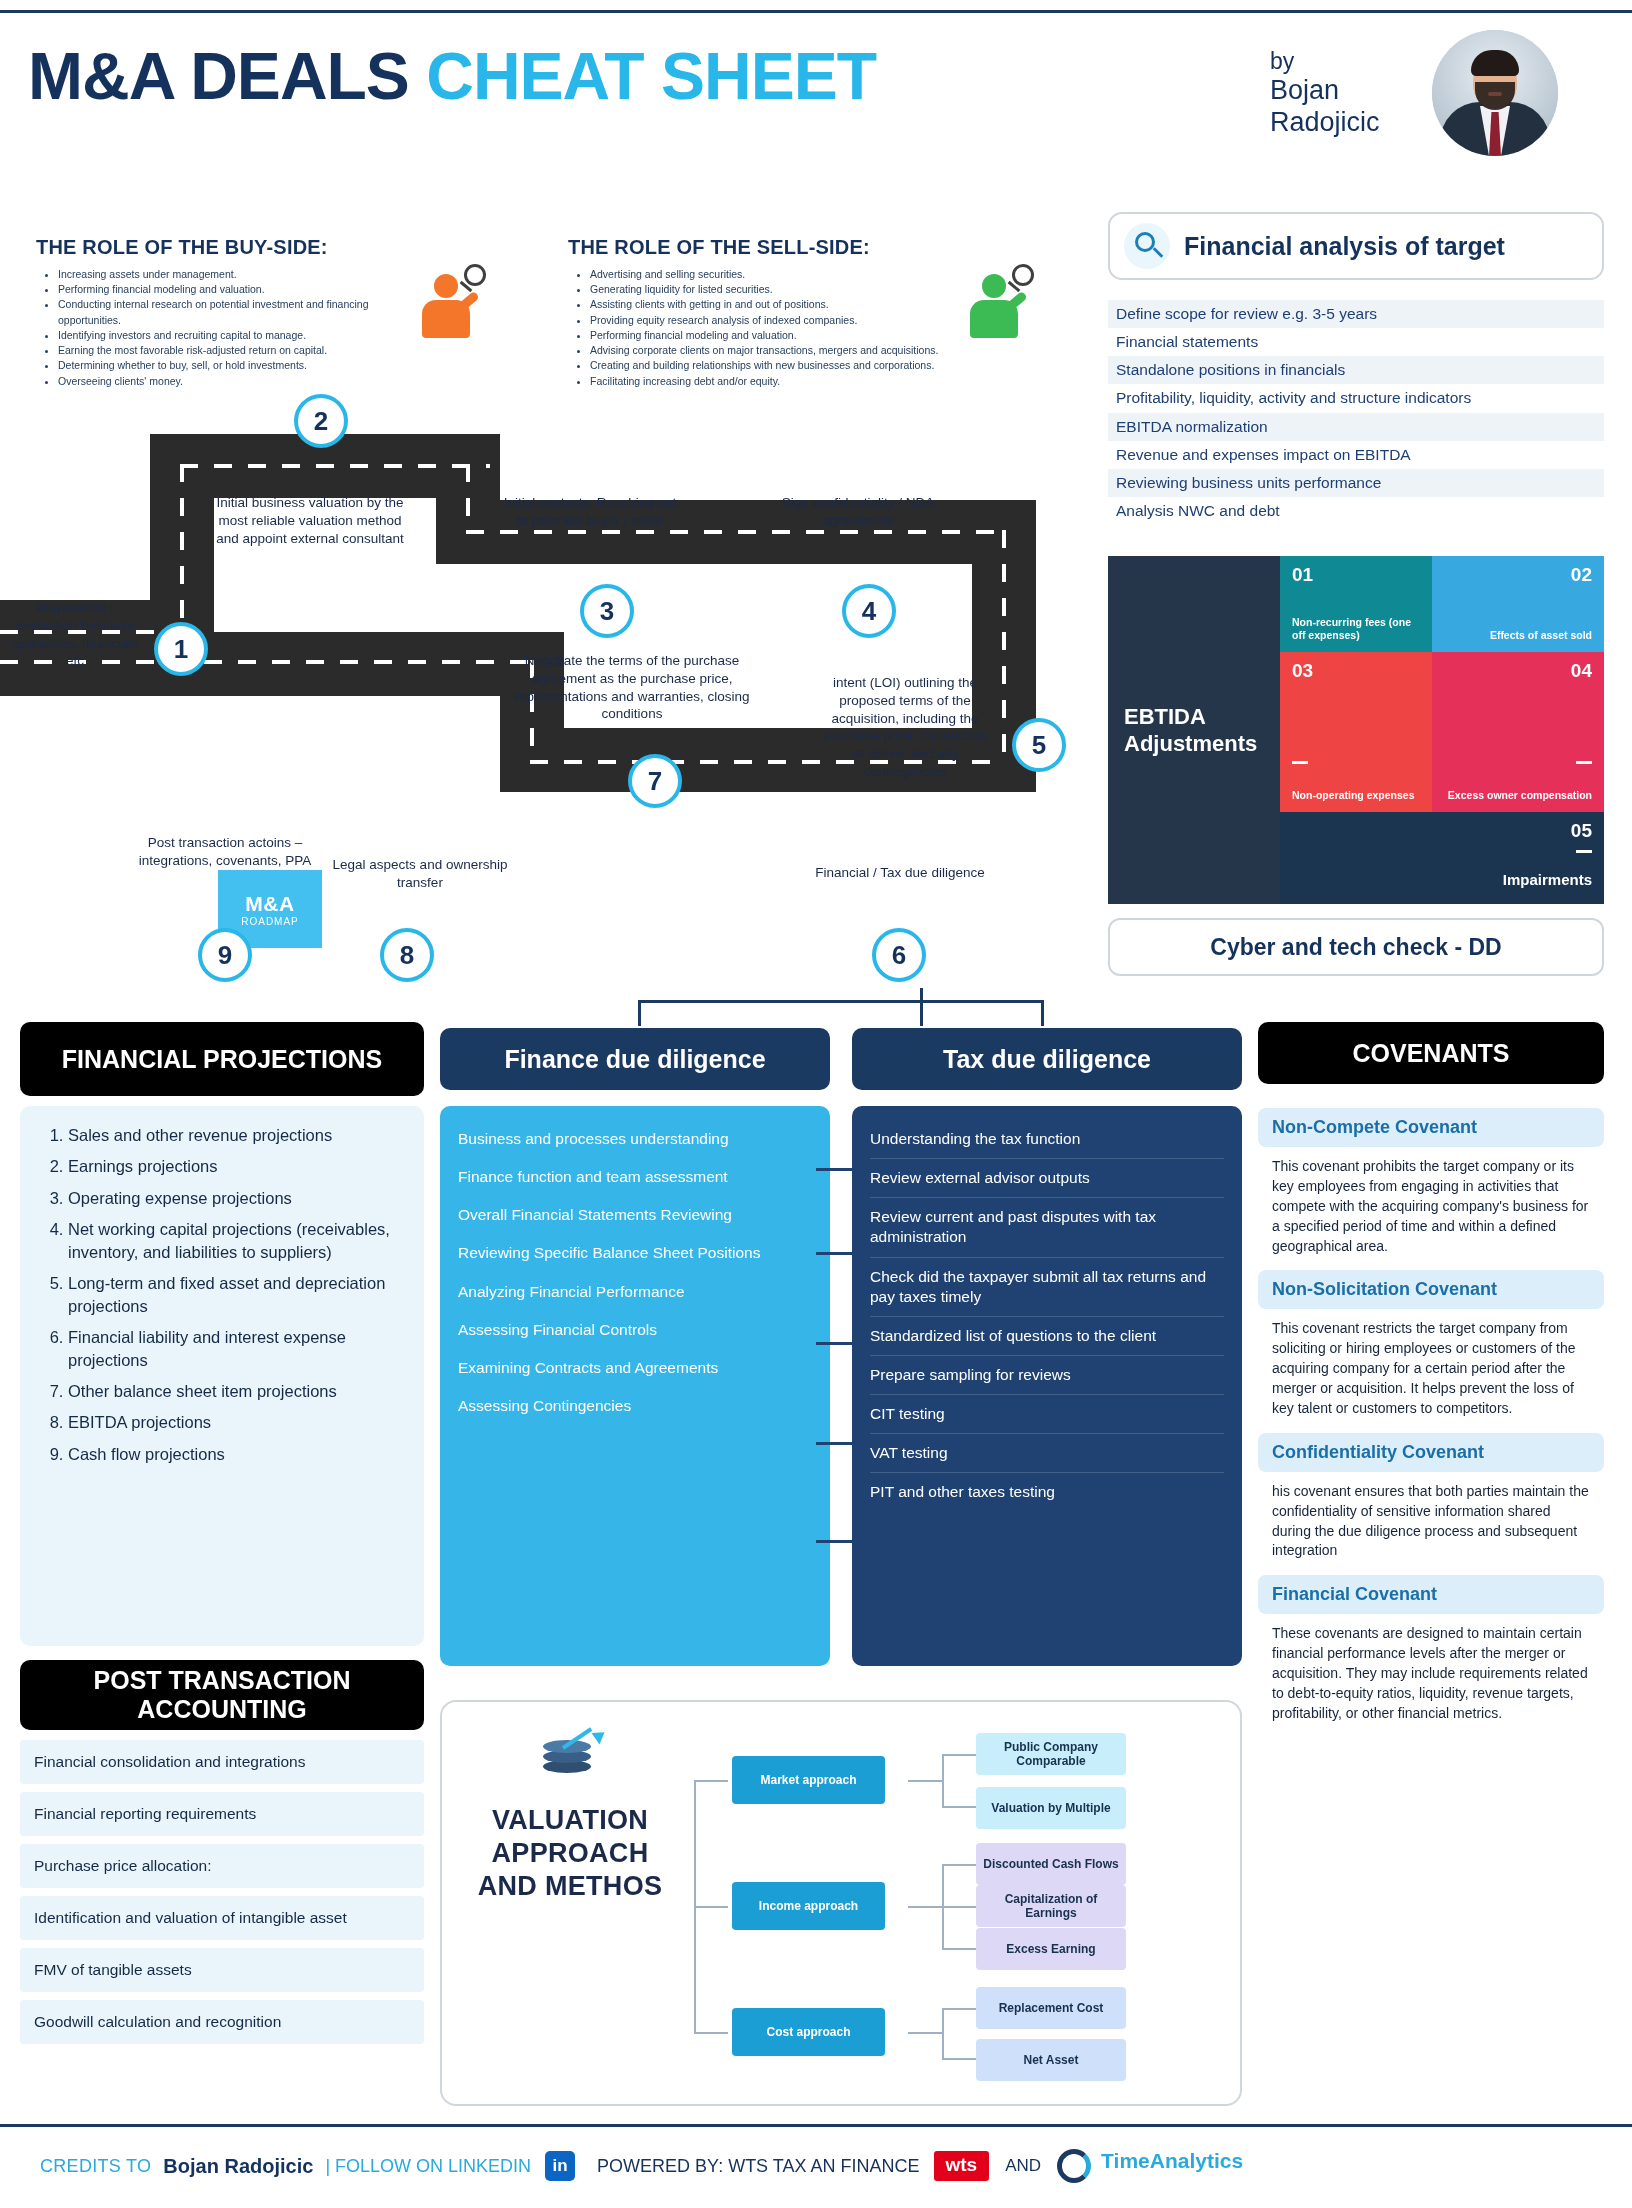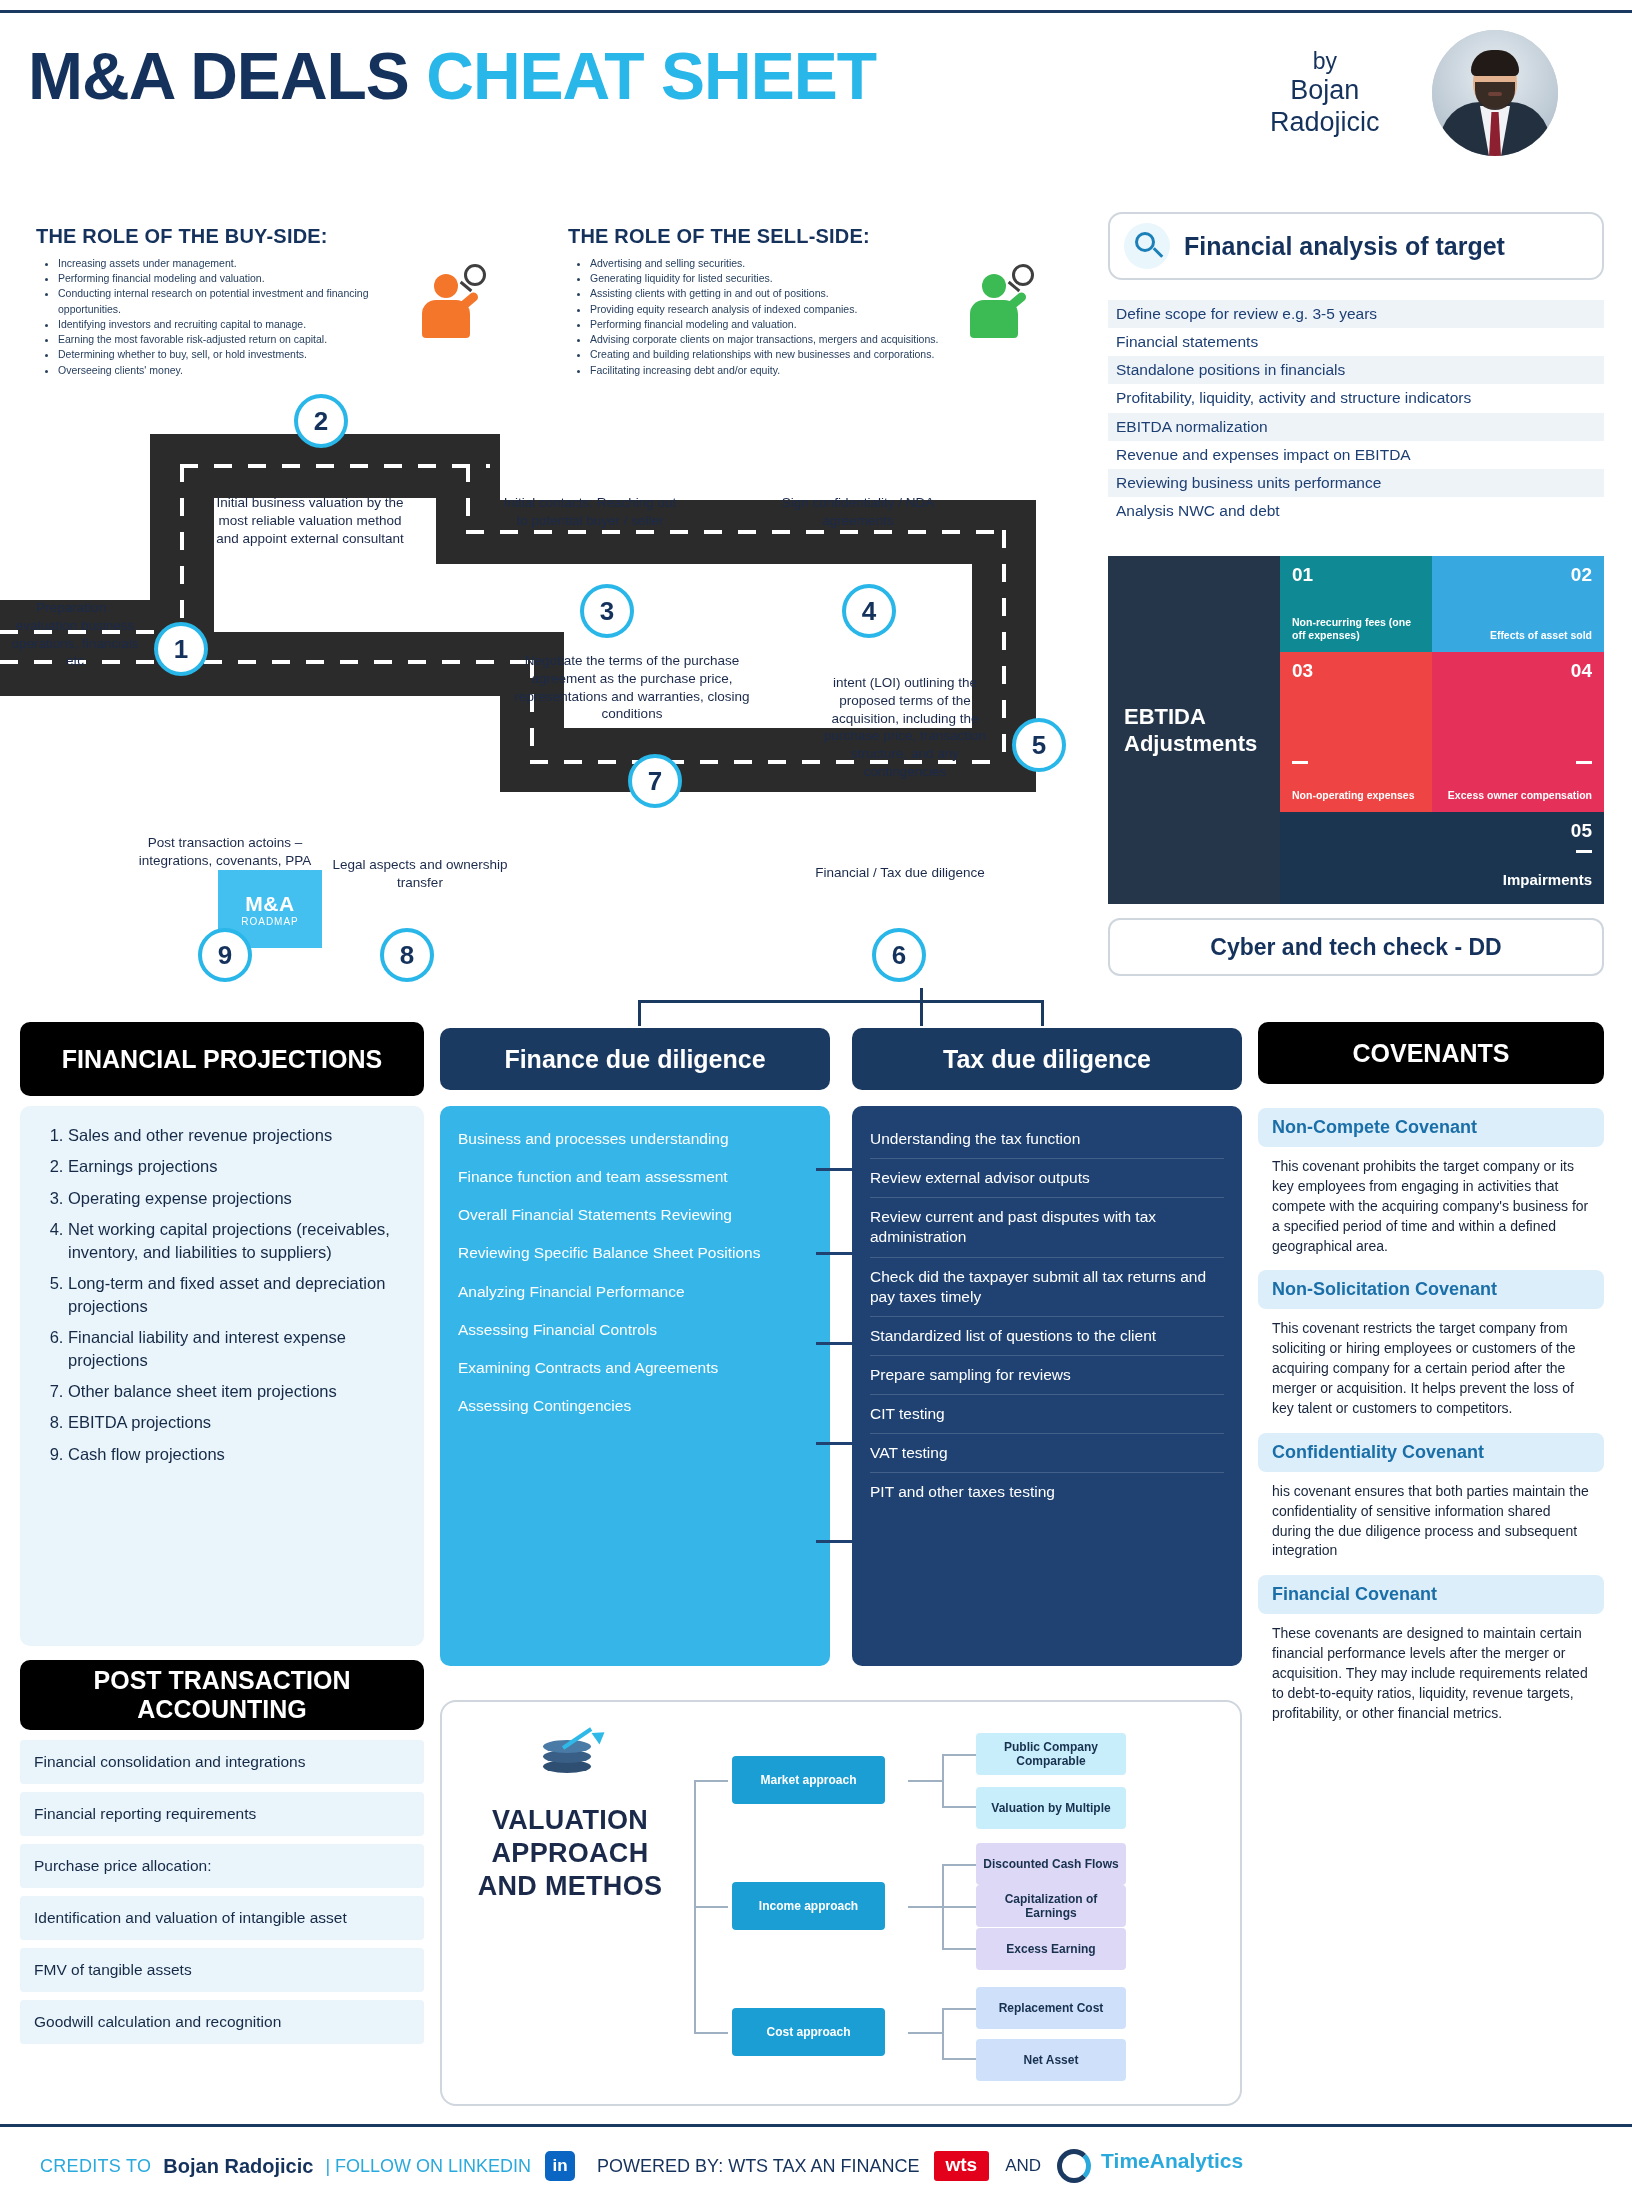--- a/index.html
+++ b/index.html
@@ -8,41 +8,41 @@
     width:1632px; height:2208px;
     font-family:"Liberation Sans", sans-serif;
     background:#ffffff;
     color:#1b2a4a;
     position:relative;
     overflow:hidden;
   }
   .page { position:relative; width:1632px; height:2208px; }
 
   
-  .header { position:absolute; left:0; top:0; width:1632px; height:200px;text-align:center; }
+  .header { position:absolute; left:0; top:0; width:1632px; height:200px; }
   .header .rule { position:absolute; left:0; top:10px; width:1632px; height:3px; background:#1b3a62; }
   .title { position:absolute; left:28px; top:38px; font-size:66px; font-weight:bold; letter-spacing:-1px; white-space:nowrap;}
   .title .dark { color:#15325c; }
   .title .cyan { color:#29b6e8; }
   .byline { position:absolute; left:1270px; top:48px; font-size:27px; color:#15325c; line-height:1.18; }
   .byline .by { font-size:23px; }
   .avatar { position:absolute; left:1432px; top:30px; width:126px; height:126px; border-radius:50%; overflow:hidden; background:#cdd6dd; }
   .avatar .face { position:absolute; left:0; top:0; width:126px; height:126px; }
   .av-bg { position:absolute; inset:0; background:radial-gradient(circle at 50% 35%, #e8eef3 0%, #b9c6d1 70%, #8fa0ae 100%); }
   .av-suit { position:absolute; left:8px; top:72px; width:110px; height:60px; background:#22303f; border-radius:40px 40px 0 0; }
   .av-shirt { position:absolute; left:48px; top:76px; width:30px; height:50px; background:#f0f2f5; clip-path:polygon(0 0,100% 0,70% 100%,30% 100%); }
   .av-tie { position:absolute; left:57px; top:82px; width:12px; height:44px; background:#8d2030; clip-path:polygon(20% 0,80% 0,100% 100%,0 100%); }
   .av-head { position:absolute; left:41px; top:26px; width:44px; height:52px; border-radius:50% 50% 45% 45%; background:#e3b391; }
   .av-hair { position:absolute; left:39px; top:20px; width:48px; height:26px; border-radius:24px 24px 6px 6px; background:#211a16; }
   .av-beard { position:absolute; left:43px; top:52px; width:40px; height:28px; border-radius:0 0 22px 22px; background:#2a211c; opacity:.92; }
   .av-mouth { position:absolute; left:56px; top:62px; width:14px; height:4px; border-radius:3px; background:#6d4038; }
 
   
   .role { position:absolute; }
-  .role h3 { margin:1px 0 8px 0; font-size:20px; font-weight:bold; color:#15325c; letter-spacing:.2px; }
+  .role h3 { margin:12px 0 8px 0; font-size:20px; font-weight:bold; color:#15325c; letter-spacing:.2px; }
   .role ul { margin:0; padding-left:22px; }
   .role li { font-size:10.5px; line-height:1.45; color:#28405f; }
   .buy { left:36px; top:224px; width:380px; }
   .sell { left:568px; top:224px; width:390px; }
 
   .person { position:absolute; width:72px; height:80px; }
   .person .head { position:absolute; left:22px; top:16px; width:24px; height:24px; border-radius:50%; }
   .person .body { position:absolute; left:10px; top:42px; width:48px; height:38px; border-radius:14px 14px 4px 4px; }
   .person .arm { position:absolute; left:42px; top:40px; width:26px; height:9px; border-radius:5px; transform:rotate(-40deg); }
   .person .glass { position:absolute; left:52px; top:6px; width:22px; height:22px; border-radius:50%; border:3px solid #3f3f3f; }

